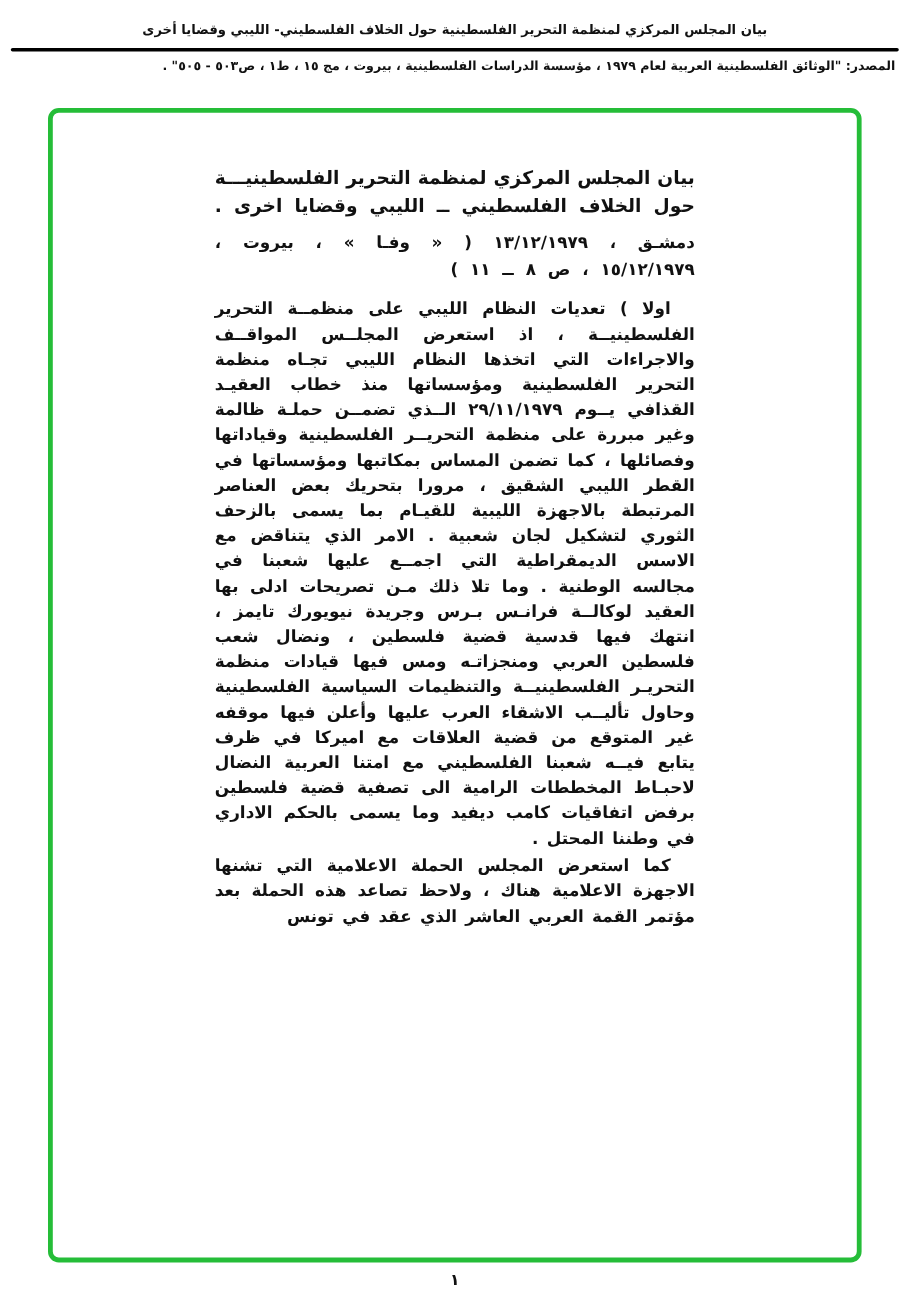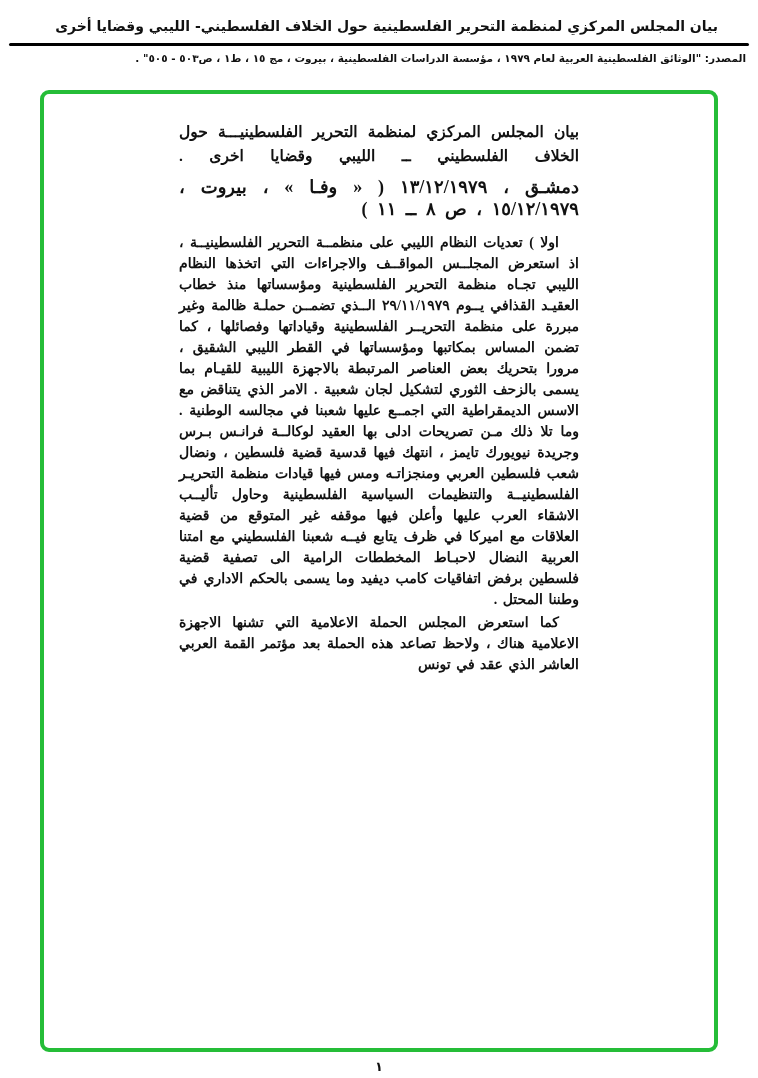--- a/index.html
+++ b/index.html
@@ -17,22 +17,22 @@
     height: 1078px;
     position: relative;
     direction: rtl;
     background: #ffffff;
   }
   
   .page-header {
     padding-top: 18px;
   }
   .header-title {
-    text-align: right;
-    font-size: 14px;
+    text-align: center;
+    font-size: 11px;
     font-weight: bold;
     letter-spacing: 0;
     padding: 0 40px;
   }
   .header-rule {
     height: 3px;
     background: #000;
     margin: 9px 9px 6px 9px;
     border-radius: 2px;
   }
@@ -51,35 +51,34 @@
     left: 40px;
     width: 678px;
     height: 962px;
     border: 4px solid #25bd38;
     border-radius: 9px;
     background: #ffffff;
     overflow: hidden;
   }
   .doc-body {
     width: 400px;
-    margin: 0 auto;
+    margin: 16px auto;
     padding-top: 26px;
     direction: rtl;
-    font-family: Liberation Serif, serif;
   }
   .doc-title {
     font-size: 15.5px;
     font-weight: bold;
     line-height: 24px;
     text-align: justify;
     text-align-last: justify;
     margin-bottom: 8px;
   }
   .dateline {
-    font-size: 18px;
+    font-size: 14px;
     font-weight: bold;
     line-height: 22px;
     text-align: justify;
     word-spacing: 5px;
     margin-bottom: 12px;
   }
   .body-para {
     font-size: 14px;
     font-weight: bold;
     line-height: 21px;

